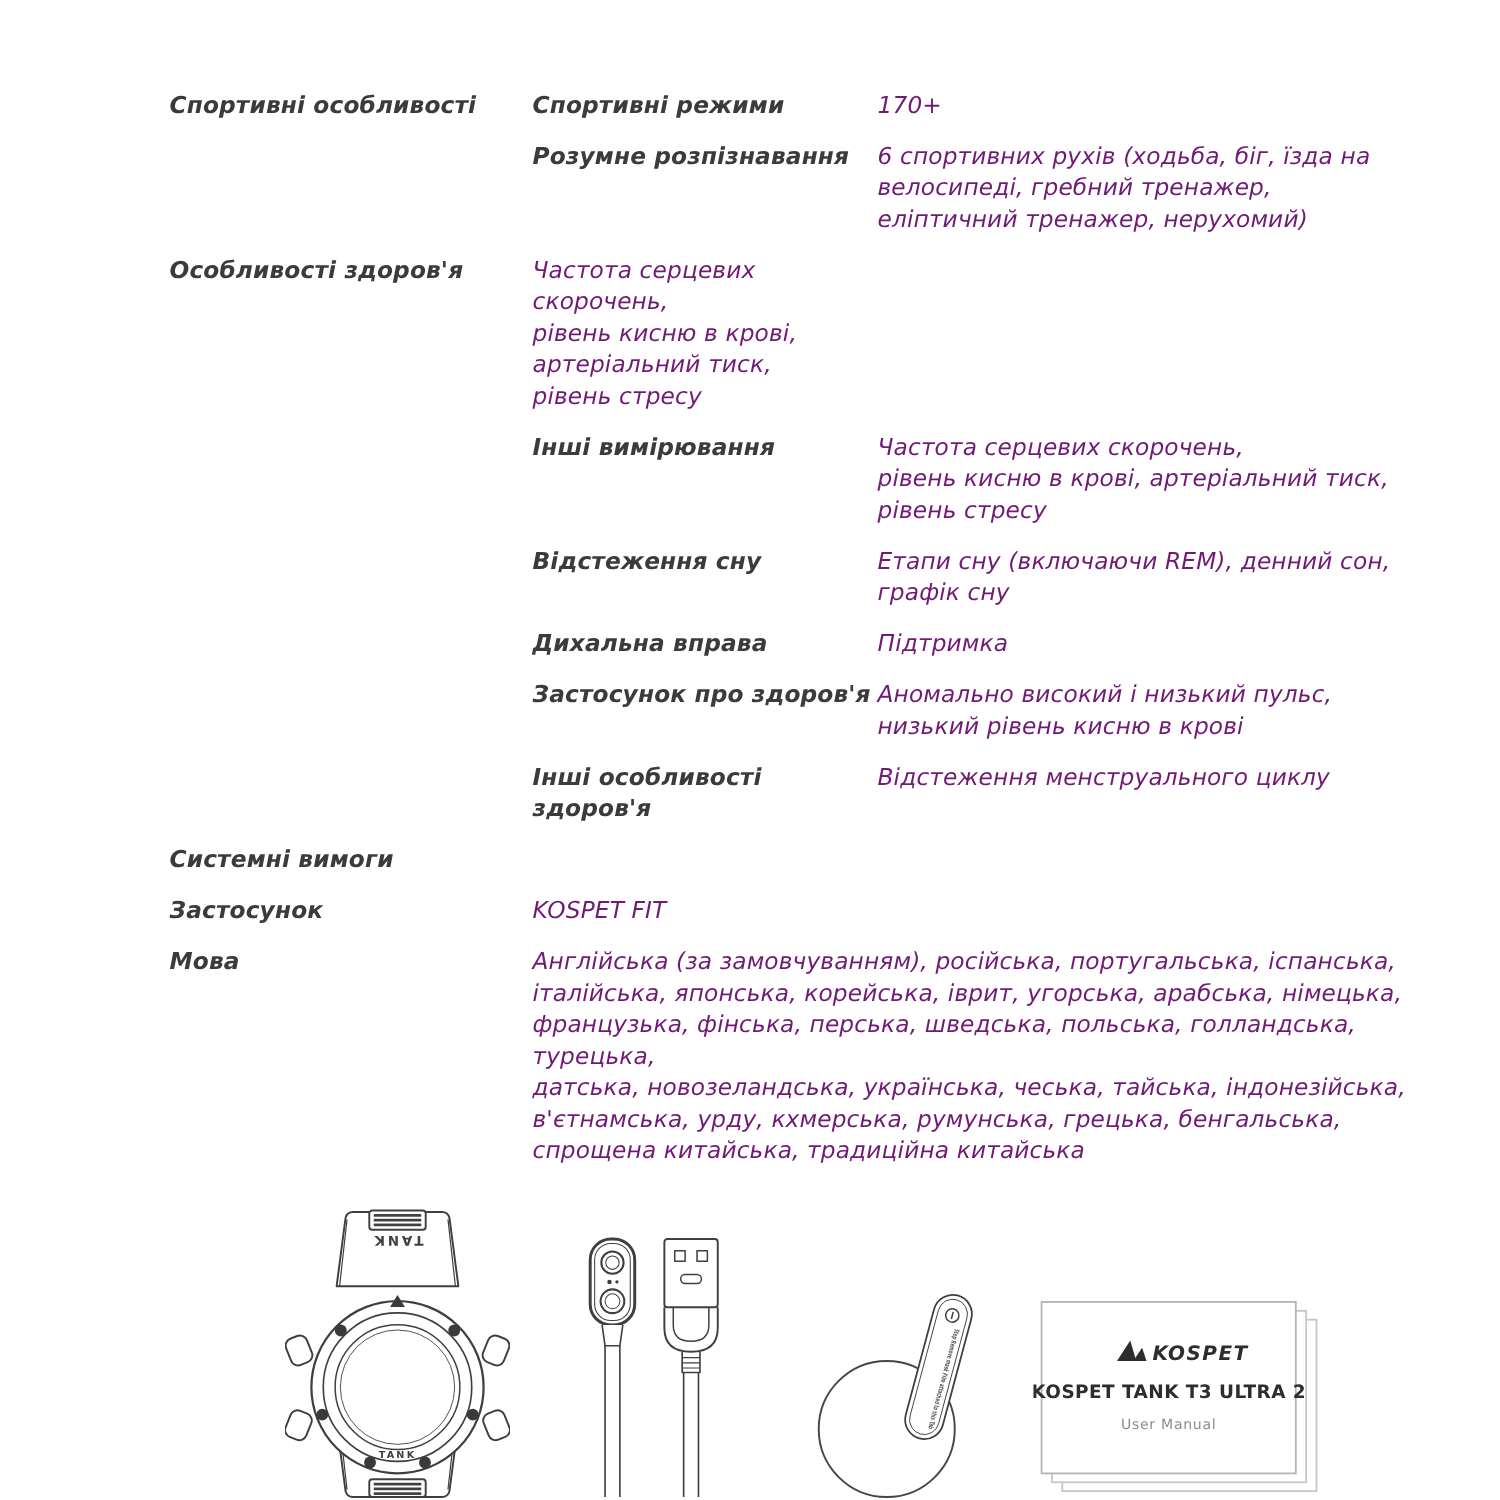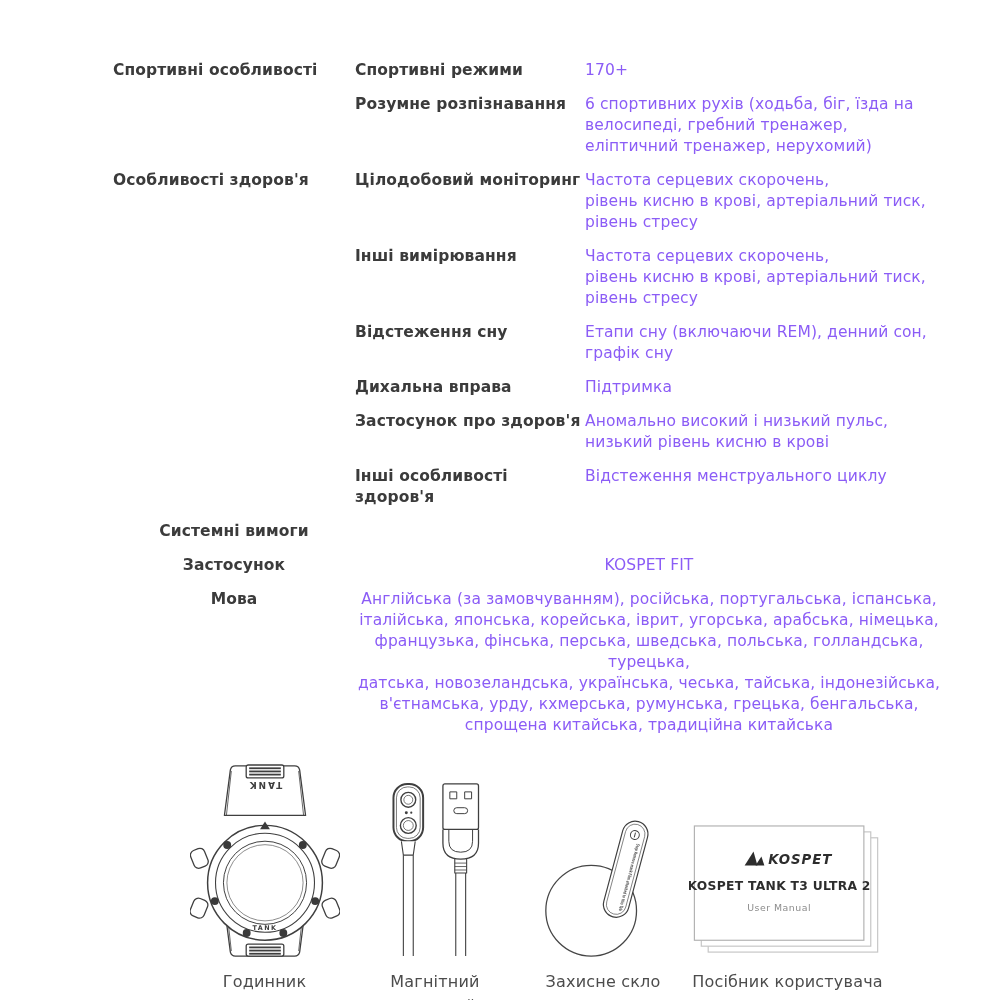--- a/index.html
+++ b/index.html
@@ -1,27 +1,27 @@
 <!DOCTYPE html>
 <html><head>
 <meta charset="utf-8">
 <style>
   html,body{margin:0;padding:0;background:#ffffff;}
   .page{
     position:relative;width:1000px;height:1000px;background:#ffffff;overflow:hidden;
     font-family:"DejaVu Sans","Liberation Sans",sans-serif;
   }
-  .spec{padding:60px 57px 0 113px;}
+  .spec{padding:60px 57px 0 113px;font-style:italic;}
   .row{
     display:grid;grid-template-columns:242px 230px 1fr;
     margin-bottom:13px;font-size:15.5px;line-height:21px;letter-spacing:0.1px;
   }
-  .row.wide{grid-template-columns:242px 1fr;text-align:center;}
+  .row.wide{grid-template-columns:242px 1fr;}
   .cat,.name{font-weight:bold;color:#3b3b3b;}
-  .val{color:#8b5cf6;white-space:pre-line;}
+  .val{color:#701a75;white-space:pre-line;}
   .package{position:relative;height:252px;margin-top:13px;}
   .pkg-item{position:absolute;top:0;display:flex;flex-direction:column;align-items:center;}
   .art{height:196px;display:flex;align-items:flex-end;justify-content:center;}
   .caption{
     margin-top:12px;font-size:16px;line-height:24px;color:#4c4c4c;
     text-align:center;white-space:pre-line;letter-spacing:0.2px;
   }
   svg{display:block;}
 </style>
 </head>
@@ -40,21 +40,20 @@
     <div class="row">
       <div class="cat"></div>
       <div class="name">Розумне розпізнавання</div>
       <div class="val">6 спортивних рухів (ходьба, біг, їзда на
 велосипеді, гребний тренажер,
 еліптичний тренажер, нерухомий)</div>
     </div>
 
     <div class="row">
       <div class="cat">Особливості здоров'я</div>
-      <div class="name">Цілодобовий моніторинг</div>
       <div class="val">Частота серцевих скорочень,
 рівень кисню в крові, артеріальний тиск,
 рівень стресу</div>
     </div>
 
     <div class="row">
       <div class="cat"></div>
       <div class="name">Інші вимірювання</div>
       <div class="val">Частота серцевих скорочень,
 рівень кисню в крові, артеріальний тиск,

